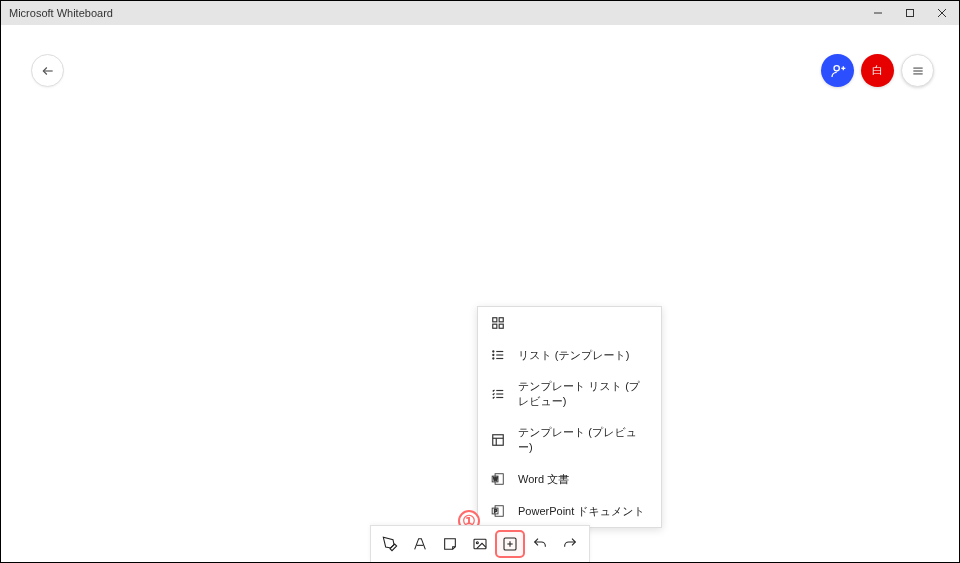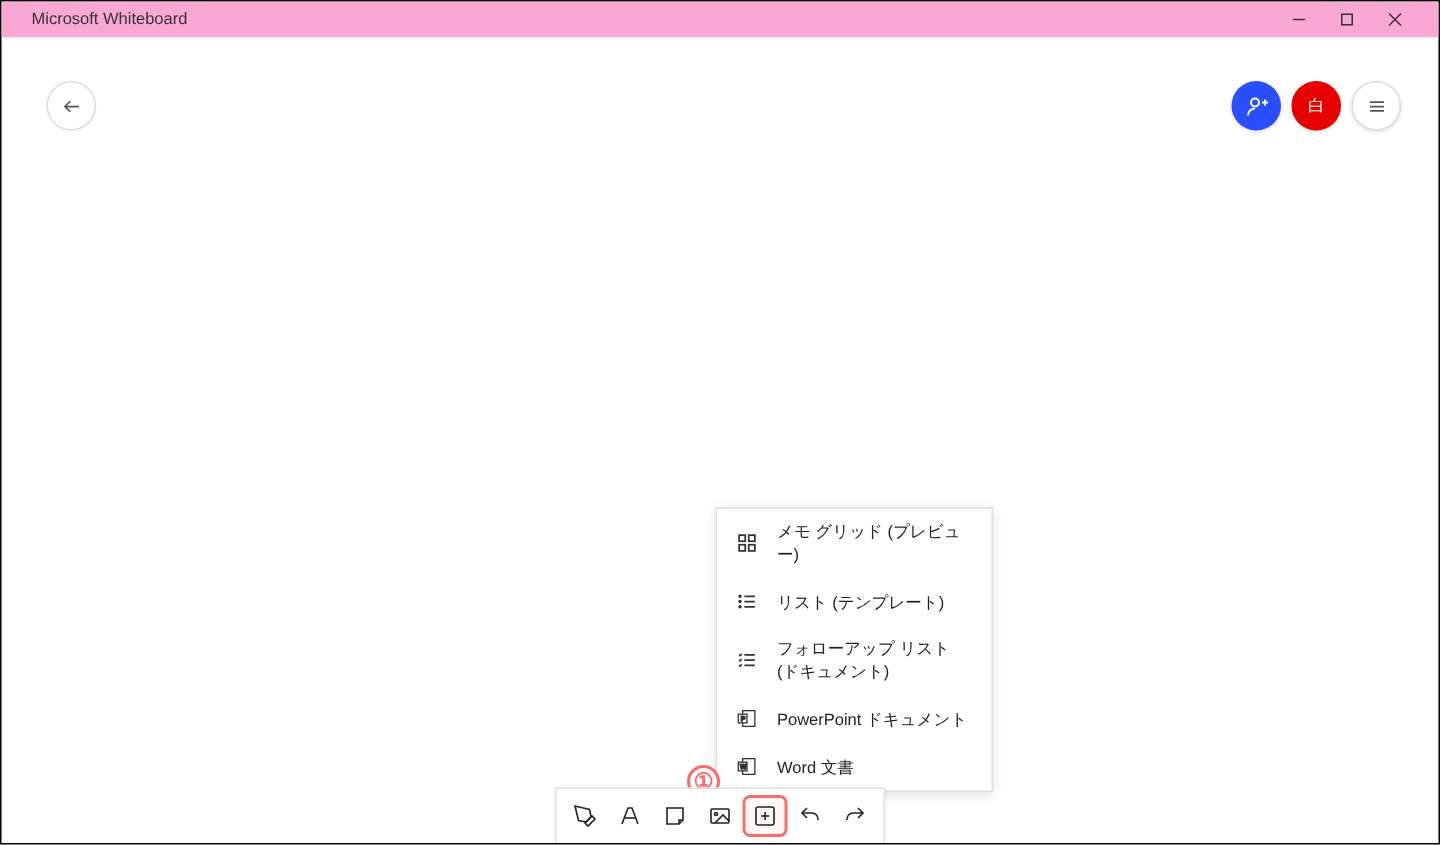--- a/index.html
+++ b/index.html
@@ -9,24 +9,24 @@
       font-family: "Segoe UI", "Meiryo", sans-serif;
       background: #ffffff;
       border: 1px solid #000;
       position: relative;
       overflow: hidden;
     }
     .title-bar {
       height: 24px;
       display: flex;
       align-items: center;
-      padding: 0 20px;
+      padding: 0 8px;
       font-size: 11px;
       color: #333;
-      background: #f9a8d4;
+      background: #e5e5e5;
     }
     .title-bar .title { flex: 1; }
     .window-controls { display: flex; gap: 18px; }
     .window-controls span { cursor: default; font-size: 11px; color: #333; width: 14px; text-align: center;}
     .canvas-area {
       position: absolute;
       top: 24px;
       left: 4px;
       right: 4px;
       bottom: 4px;
@@ -198,21 +198,20 @@
 <div class="popup-menu">
   <div class="menu-item">
     <span class="menu-icon">
       <svg width="14" height="14" viewBox="0 0 24 24" fill="none" stroke="#333" stroke-width="2">
         <rect x="3" y="3" width="7" height="7"></rect>
           <rect x="14" y="3" width="7" height="7"></rect>
         <rect x="3" y="14" width="7" height="7"></rect>
           <rect x="14" y="14" width="7" height="7"></rect>
       </svg>
     </span>
-    <span>メモ グリッド (プレビュー)</span>
   </div>
   <div class="menu-item">
     <span class="menu-icon">
       <svg width="14" height="14" viewBox="0 0 24 24" fill="none" stroke="#333" stroke-width="2">
         <line x1="9" y1="6" x2="21" y2="6"></line>
           <line x1="9" y1="12" x2="21" y2="12"></line>
           <line x1="9" y1="18" x2="21" y2="18"></line>
         <circle cx="4" cy="6" r="1" fill="#333"></circle>
           <circle cx="4" cy="12" r="1" fill="#333"></circle>
           <circle cx="4" cy="18" r="1" fill="#333"></circle>
@@ -224,42 +223,52 @@
     <span class="menu-icon">
       <svg width="14" height="14" viewBox="0 0 24 24" fill="none" stroke="#333" stroke-width="2">
         <line x1="9" y1="6" x2="21" y2="6"></line>
           <line x1="9" y1="12" x2="21" y2="12"></line>
           <line x1="9" y1="18" x2="21" y2="18"></line>
         <polyline points="3 6 4 7 6 5"></polyline>
           <polyline points="3 12 4 13 6 11"></polyline>
           <polyline points="3 18 4 19 6 17"></polyline>
       </svg>
     </span>
-    <span>フォローアップ リスト (ドキュメント)</span>
+    <span>テンプレート リスト (プレビュー)</span>
+  </div>
+  <div class="menu-item">
+    <span class="menu-icon">
+      <svg width="14" height="14" viewBox="0 0 24 24" fill="none" stroke="#333" stroke-width="2">
+        <rect x="3" y="3" width="18" height="18"></rect>
+          <line x1="3" y1="9" x2="21" y2="9"></line>
+          <line x1="9" y1="9" x2="9" y2="21"></line>
+      </svg>
+    </span>
+    <span>テンプレート (プレビュー)</span>
+  </div>
+  <div class="menu-item">
+    <span class="menu-icon">
+      <svg width="14" height="14" viewBox="0 0 24 24" fill="none" stroke="#333" stroke-width="1.5">
+        <rect x="7" y="3" width="14" height="18"></rect>
+        <rect x="2" y="7" width="10" height="10" fill="#fff"></rect>
+        <text x="4" y="15" font-size="8" fill="#333" font-weight="bold">W</text>
+      </svg>
+    </span>
+    <span>Word 文書</span>
   </div>
   <div class="menu-item">
     <span class="menu-icon">
       <svg width="14" height="14" viewBox="0 0 24 24" fill="none" stroke="#333" stroke-width="1.5">
         <rect x="7" y="3" width="14" height="18"></rect>
         <rect x="2" y="7" width="10" height="10" fill="#fff"></rect>
         <text x="5" y="15" font-size="8" fill="#333" font-weight="bold">P</text>
       </svg>
     </span>
     <span>PowerPoint ドキュメント</span>
   </div>
-  <div class="menu-item">
-    <span class="menu-icon">
-      <svg width="14" height="14" viewBox="0 0 24 24" fill="none" stroke="#333" stroke-width="1.5">
-        <rect x="7" y="3" width="14" height="18"></rect>
-        <rect x="2" y="7" width="10" height="10" fill="#fff"></rect>
-        <text x="4" y="15" font-size="8" fill="#333" font-weight="bold">W</text>
-      </svg>
-    </span>
-    <span>Word 文書</span>
-  </div>
 </div>
 
 <div class="annotation-circle">①</div>
 
 <div class="bottom-toolbar">
   <div class="tool-btn">
     <svg width="16" height="16" viewBox="0 0 24 24" fill="none" stroke="#222" stroke-width="1.6">
       <path d="M12 19l7-7 3 3-7 7-3-3z"></path>
         <path d="M18 13l-1.5-7.5L2 2l3.5 14.5L13 18l5-5z"></path>
     </svg>

